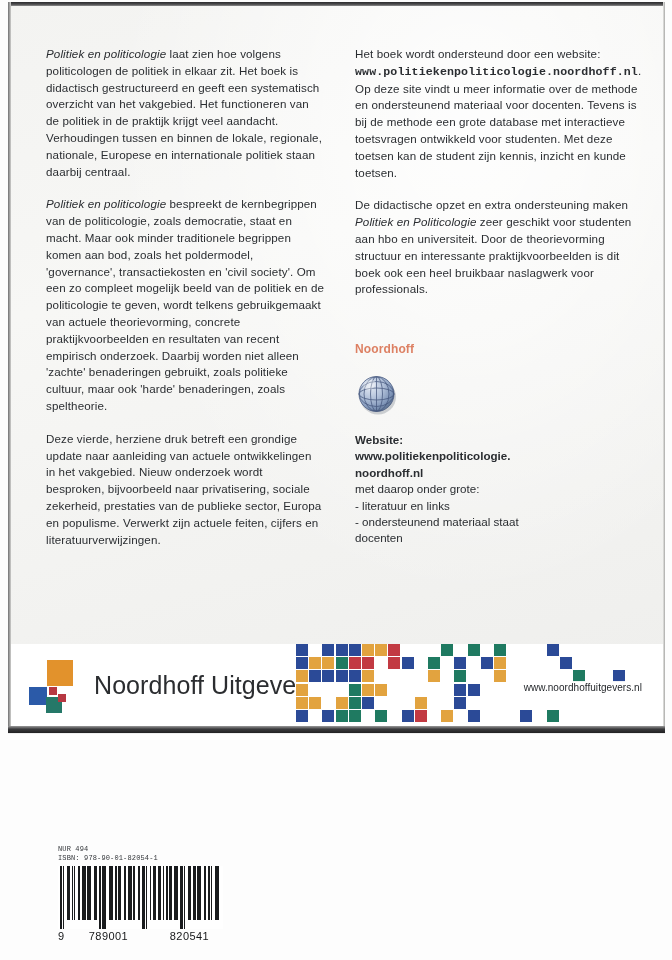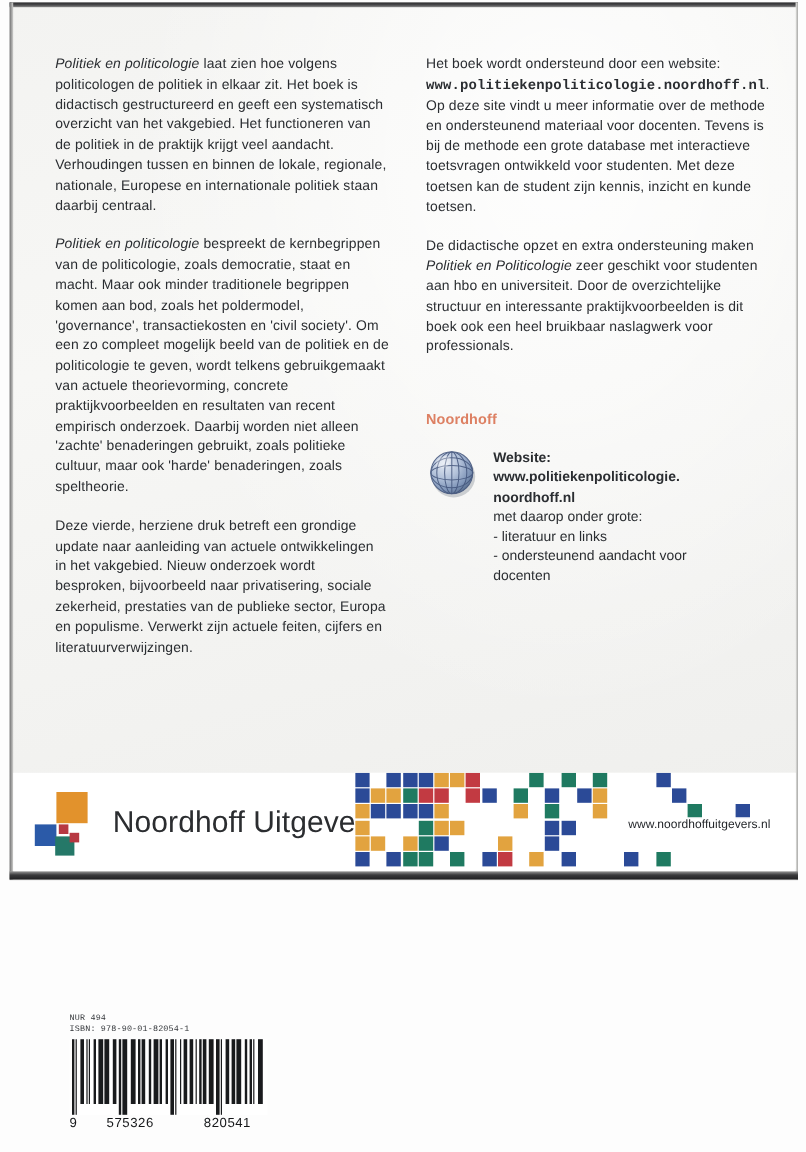--- a/index.html
+++ b/index.html
@@ -103,20 +103,21 @@
     font-size: 12px;
     font-weight: bold;
     color: #dd8063;
     margin: 0 0 14px 0;
     letter-spacing: 0.01em;
   }
   #inclusief-row {
     display: flex;
     align-items: flex-start;
     gap: 12px;
+    flex-direction: column;
   }
   #globe-icon {
     flex: 0 0 auto;
     width: 44px;
     height: 44px;
     margin-top: 2px;
   }
   #website-info {
     font-size: 11.6px;
     line-height: 16.4px;
@@ -277,21 +278,21 @@
 
   </div>
 
   <div class="column" id="right-column">
 
     <p class="body-paragraph">
       <span>Het boek wordt ondersteund door een website: </span><span class="url-bold">www.politiekenpoliticologie.noordhoff.nl</span><span>. Op deze site vindt u meer informatie over de methode en ondersteunend materiaal voor docenten. Tevens is bij de methode een grote database met interactieve toetsvragen ontwikkeld voor studenten. Met deze toetsen kan de student zijn kennis, inzicht en kunde toetsen.</span>
     </p>
 
     <p class="body-paragraph">
-      <span>De didactische opzet en extra ondersteuning maken </span><em class="book-title-italic">Politiek en Politicologie</em><span> zeer geschikt voor studenten aan hbo en universiteit. Door de overzichtelijke structuur en interessante praktijkvoorbeelden is dit boek ook een heel bruikbaar naslagwerk voor professionals.</span>
+      <span>De didactische opzet en extra ondersteuning maken </span><em class="book-title-italic">Politiek en Politicologie</em><span> zeer geschikt voor studenten aan hbo en universiteit. Door de theorievorming structuur en interessante praktijkvoorbeelden is dit boek ook een heel bruikbaar naslagwerk voor professionals.</span>
     </p>
 
   </div>
 
   <div id="inclusief-block">
 
     <div id="inclusief-heading">Noordhoff</div>
 
     <div id="inclusief-row">
 
@@ -317,21 +318,21 @@
         <ellipse cx="14.5" cy="13" rx="6.5" ry="4.5" fill="#ffffff" opacity="0.33" transform="rotate(-28 14.5 13)"></ellipse>
       </svg>
 
       <div id="website-info">
         <span class="website-label">Website:</span>
         <span class="website-url-line">www.politiekenpoliticologie.</span>
         <span class="website-url-line">noordhoff.nl</span>
         <span>met daarop onder grote:</span>
         <div class="feature-list">
           <div class="feature-item">- literatuur en links</div>
-          <div class="feature-item">- ondersteunend aandacht voor</div>
+          <div class="feature-item">- ondersteunend materiaal staat</div>
           <div class="feature-item">   docenten</div>
         </div>
       </div>
 
     </div>
   </div>
 
   <div id="cover-footer">
 
     <div id="publisher-logo-area">
@@ -454,16 +455,16 @@
       <div class="bar short" style="left: 130.35px; width: 3px;"></div>
       <div class="bar short" style="left: 135.3px; width: 3px;"></div>
       <div class="bar short" style="left: 139.3px; width: 3.95px;"></div>
       <div class="bar short" style="left: 146.15px; width: 2.05px;"></div>
       <div class="bar short" style="left: 150.15px; width: 2.05px;"></div>
       <div class="bar short" style="left: 153.2px; width: 1.1px;"></div>
       <div class="bar short" style="left: 157.2px; width: 3.95px;"></div>
     </div>
   <div id="barcode-digits">
     <span id="digit-lead">9</span>
-    <span id="digit-left">575326</span>
+    <span id="digit-left">789001</span>
     <span id="digit-right">820541</span>
   </div>
 </div>
 
 </body></html>

